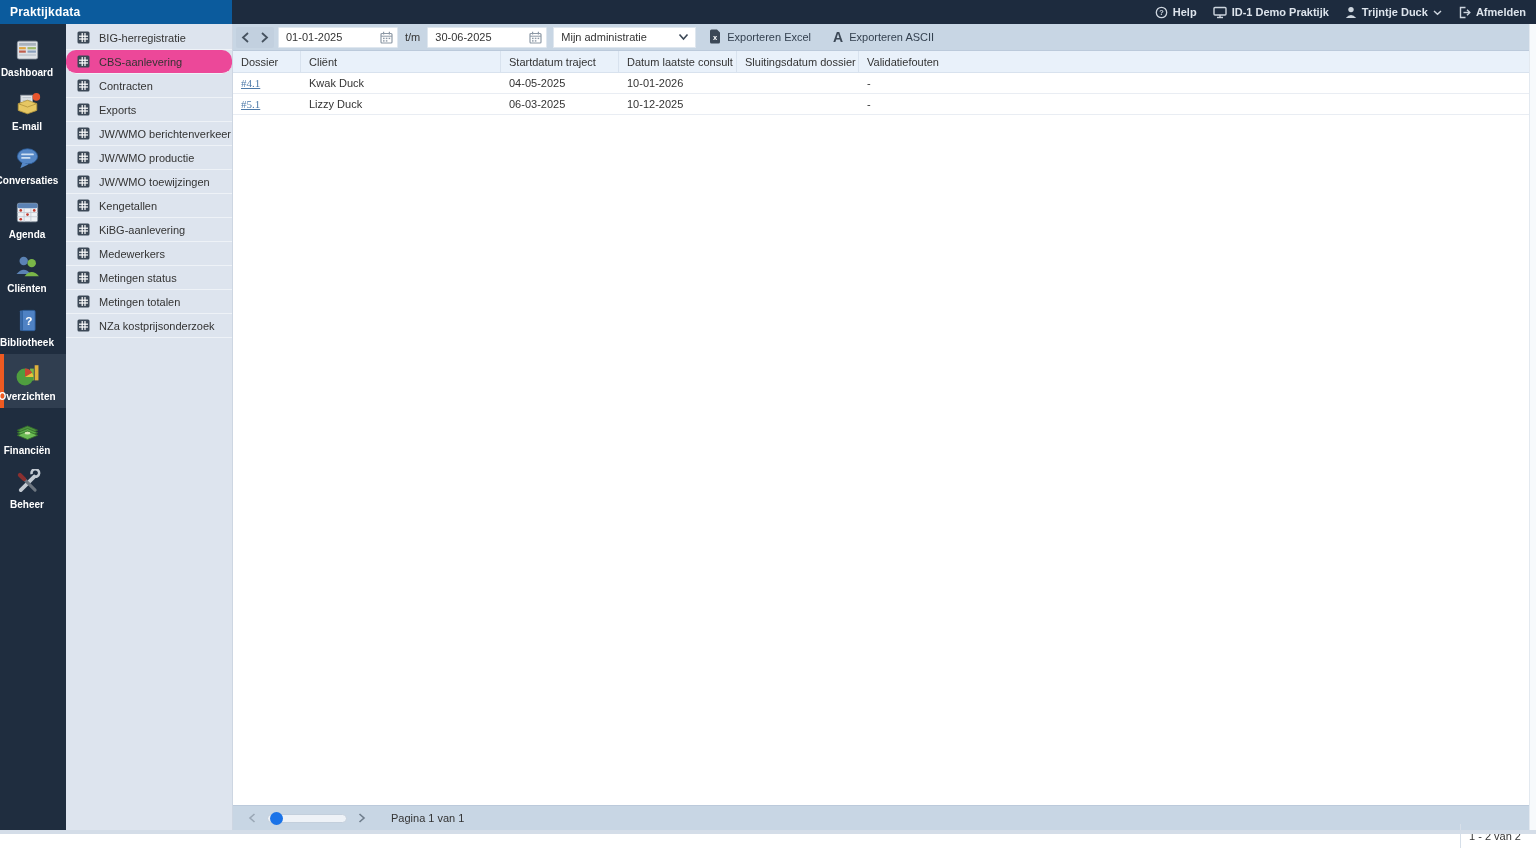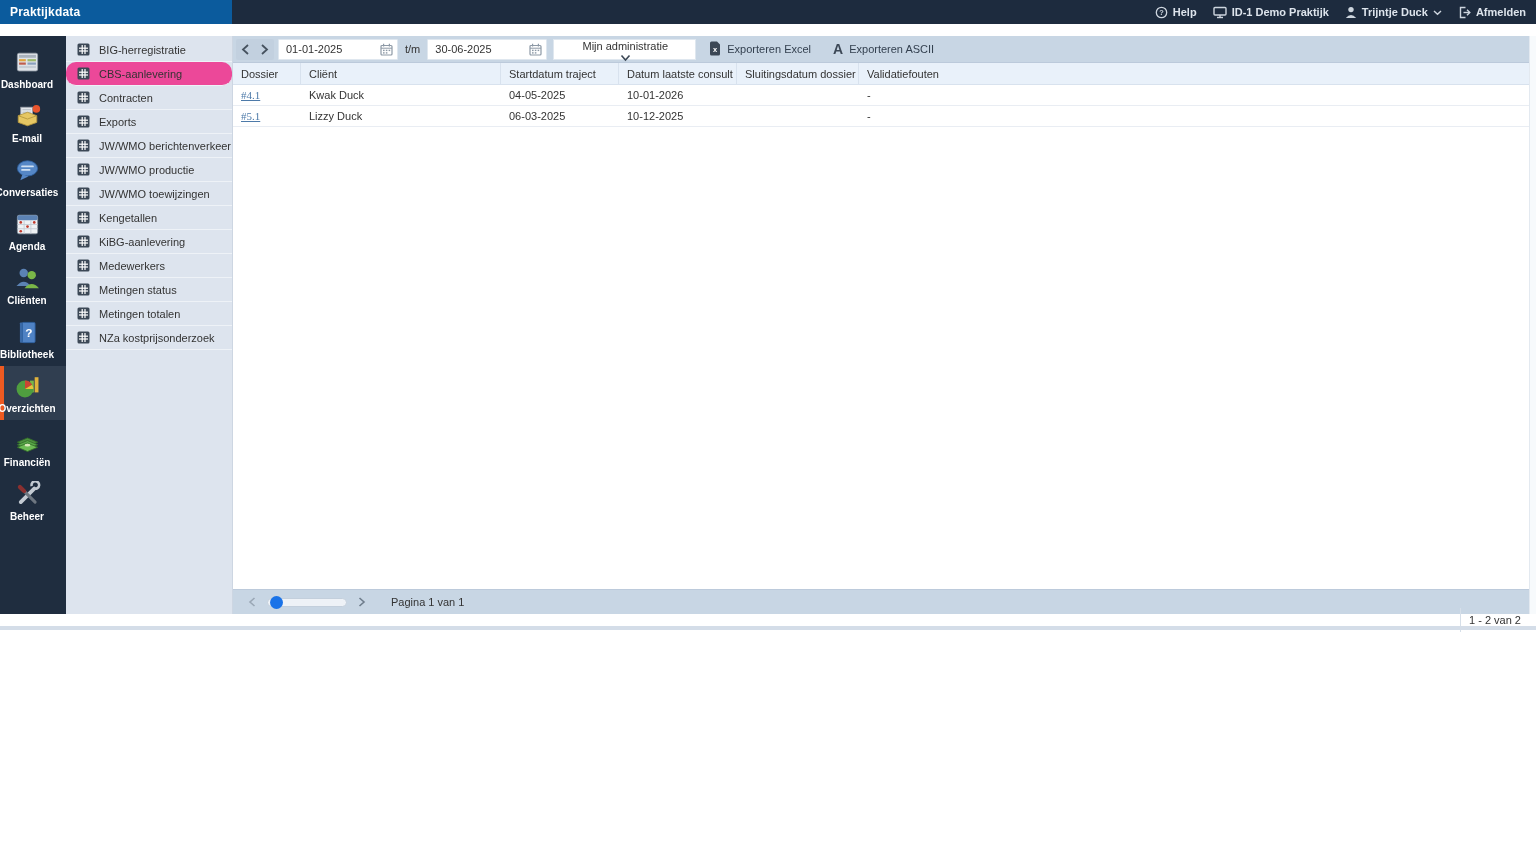--- a/index.html
+++ b/index.html
@@ -4,21 +4,21 @@
 <style>
   * { box-sizing: border-box; margin: 0; padding: 0; }
   html,body { width:1536px; height:866px; }
   body {
     font-family: "Liberation Sans", "DejaVu Sans", sans-serif;
     font-size: 11px;
     color: #333;
     background: #fff;
     overflow: hidden;
   }
-  .app { width:1536px; height:630px; display:flex; flex-direction:column;gap:12px; }
+  .app { width:1536px; height:834px; display:flex; flex-direction:column; }
 
   
   .topbar { height:24px; display:flex; flex:0 0 24px; background:#1d2b3e; }
   .logo-area {
     width:232px; flex:0 0 232px; background:#0b5b9d; color:#fff;
     font-weight:bold; font-size:12px; display:flex; align-items:center;
     padding-left:10px; letter-spacing:.2px;
   }
   .topbar-right {
     flex:1; display:flex; align-items:center; justify-content:flex-end;
@@ -63,21 +63,21 @@
     border:1px solid #dfe7ef; border-radius:1px; padding:0 4px 0 7px;
   }
   .date-box input {
     border:0; outline:0; flex:1; min-width:0; font:inherit; color:#333; background:transparent;
   }
   .date-box .cal { cursor:pointer; display:flex; }
   .tm-label { padding:0 3px; color:#333; }
   .select-box {
     height:21px; width:143px; background:#fff; border:1px solid #dfe7ef;
     display:flex; align-items:center; justify-content:space-between;
-    padding:0 6px 0 7px; cursor:pointer; margin-left:2px;flex-direction:column;
+    padding:0 6px 0 7px; cursor:pointer; margin-left:2px;
   }
   .tool-btn {
     display:flex; align-items:center; gap:6px; height:21px; padding:0 9px;
     cursor:pointer; color:#323f4e; font-size:11px;
   }
   .tool-btn:first-of-type { margin-left:6px; }
 
   
   .grid { flex:1; display:flex; flex-direction:column; min-height:0; overflow:hidden; }
   .grid-header { height:22px; flex:0 0 22px; display:flex; background:#e9f1fa; border-bottom:1px solid #d8e2ee; }

